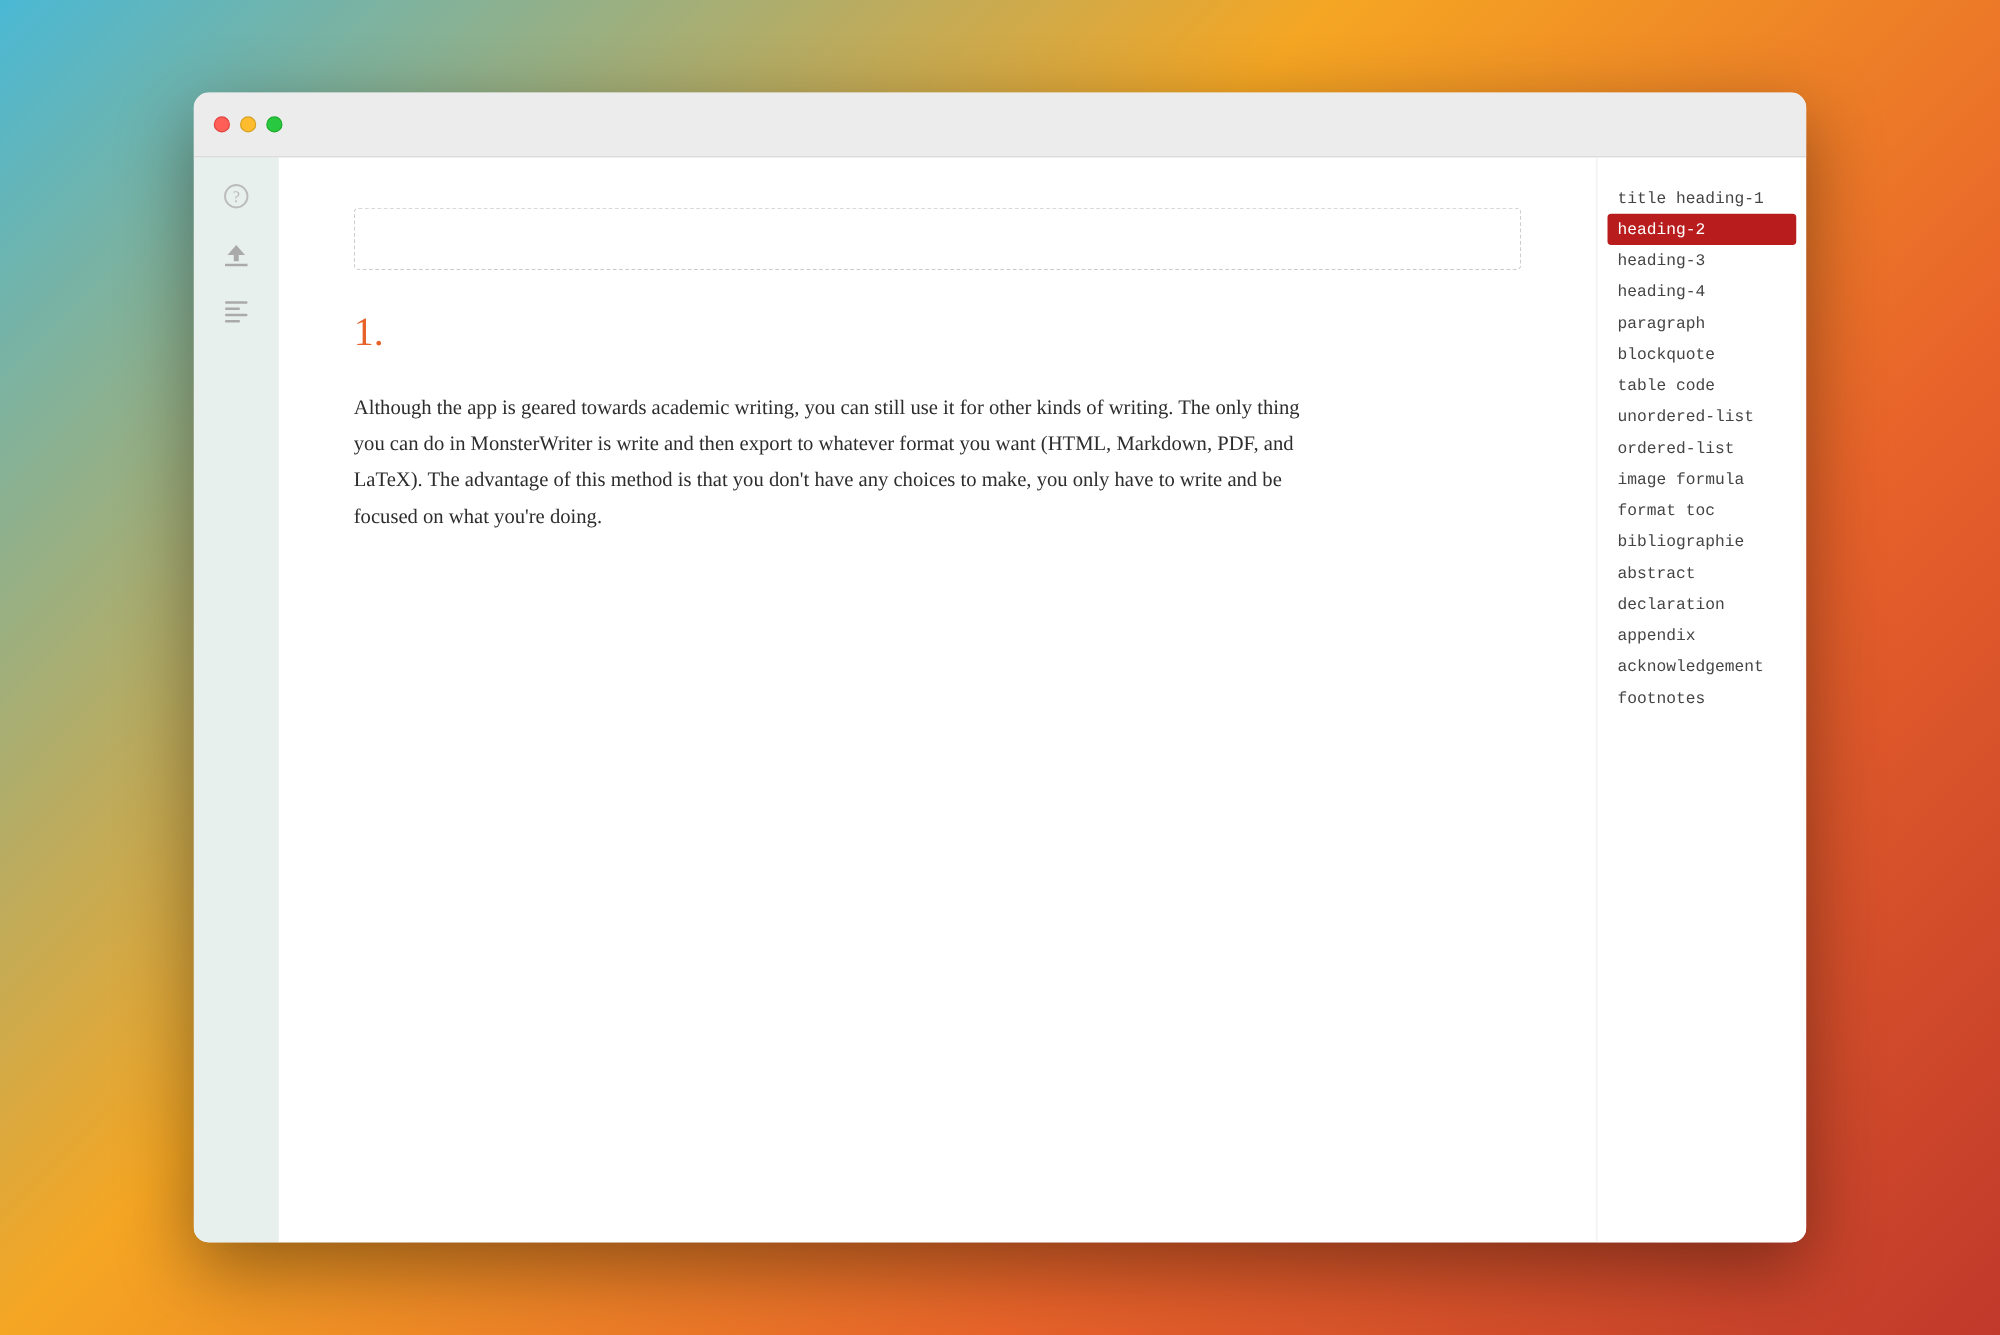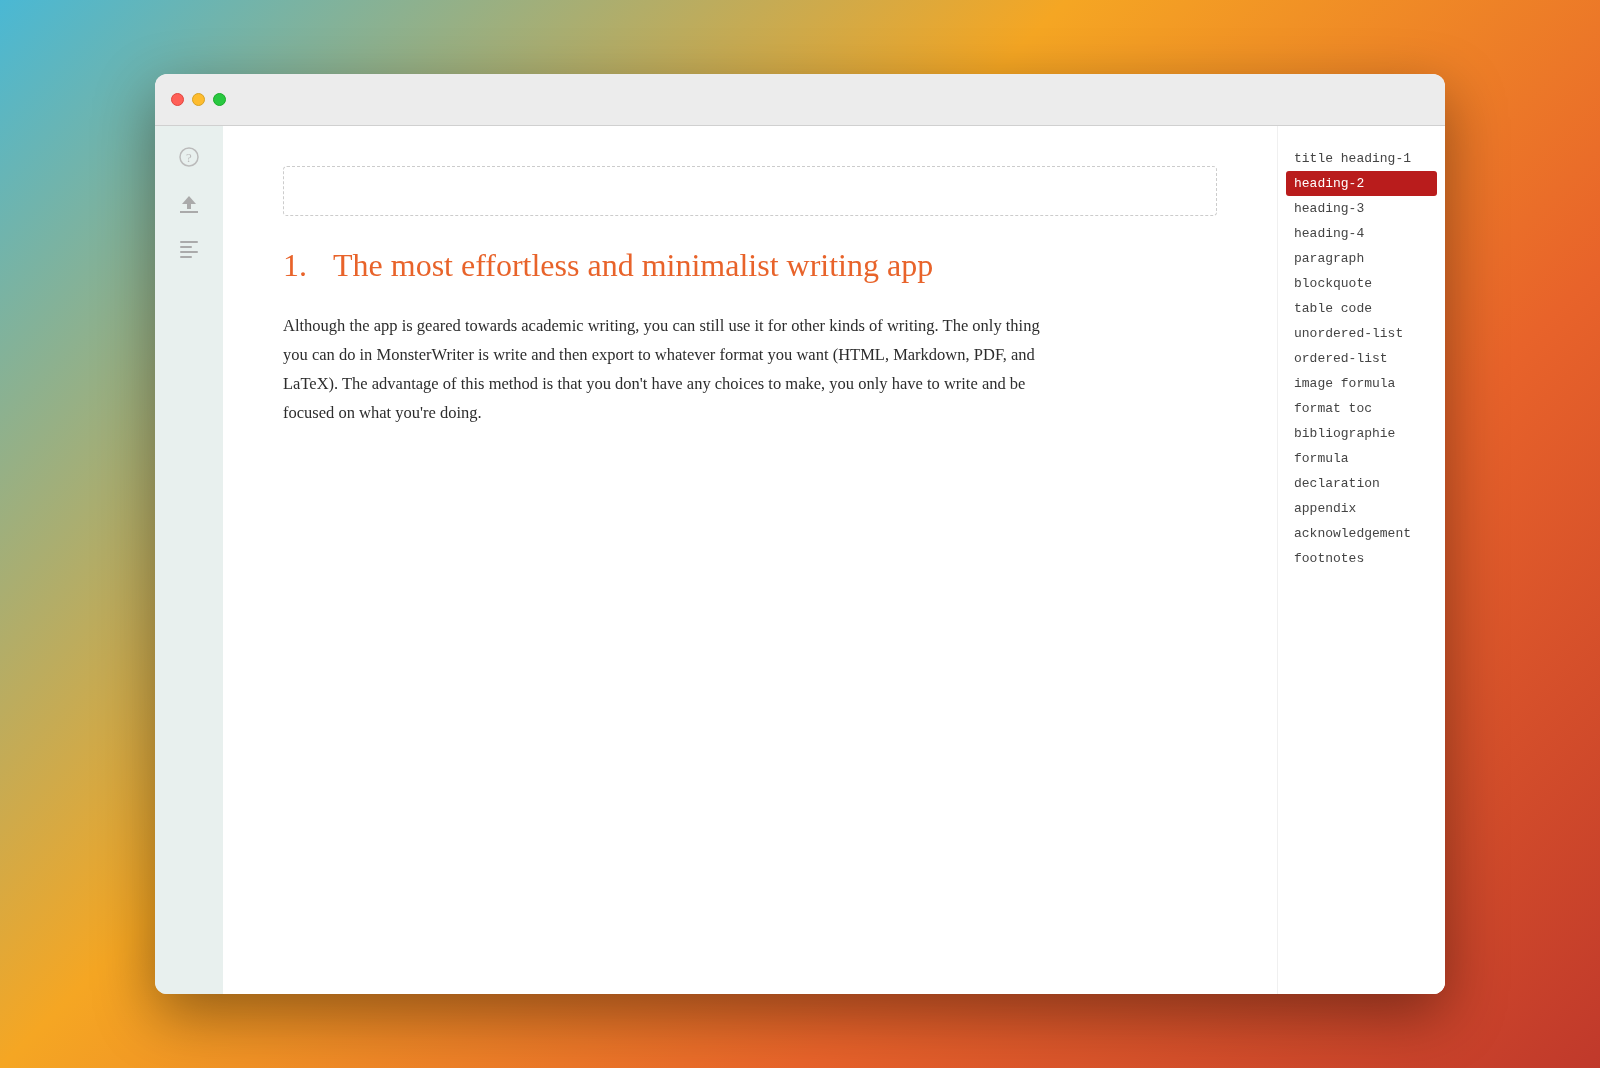--- a/index.html
+++ b/index.html
@@ -236,41 +236,40 @@
         </div>
       </div>
     </div>
 
     <div class="main-content">
       <div class="editor-area">
         <div class="insert-box"></div>
 
         <div class="heading-section">
           <span class="heading-number">1.</span>
-          <span class="heading-text">The most effortless and minimalist writing app</span>
         </div>
 
         <p class="paragraph">Although the app is geared towards academic writing, you can still use it for other kinds of writing. The only thing you can do in MonsterWriter is write and then export to whatever format you want (HTML, Markdown, PDF, and LaTeX). The advantage of this method is that you don't have any choices to make, you only have to write and be focused on what you're doing.</p>
       </div>
 
       <div class="toc-panel">
 
       <div class="toc-item">title heading-1</div>
           <div class="toc-item active">heading-2</div>
           <div class="toc-item">heading-3</div>
           <div class="toc-item">heading-4</div>
           <div class="toc-item">paragraph</div>
           <div class="toc-item">blockquote</div>
           <div class="toc-item">table code</div>
           <div class="toc-item">unordered-list</div>
           <div class="toc-item">ordered-list</div>
           <div class="toc-item">image formula</div>
           <div class="toc-item">format toc</div>
           <div class="toc-item">bibliographie</div>
-          <div class="toc-item">formula</div>
+          <div class="toc-item">abstract</div>
           <div class="toc-item">declaration</div>
           <div class="toc-item">appendix</div>
           <div class="toc-item">acknowledgement</div>
           <div class="toc-item">footnotes</div>
         </div>
     </div>
   </div>
 </div>
 
 </body></html>

